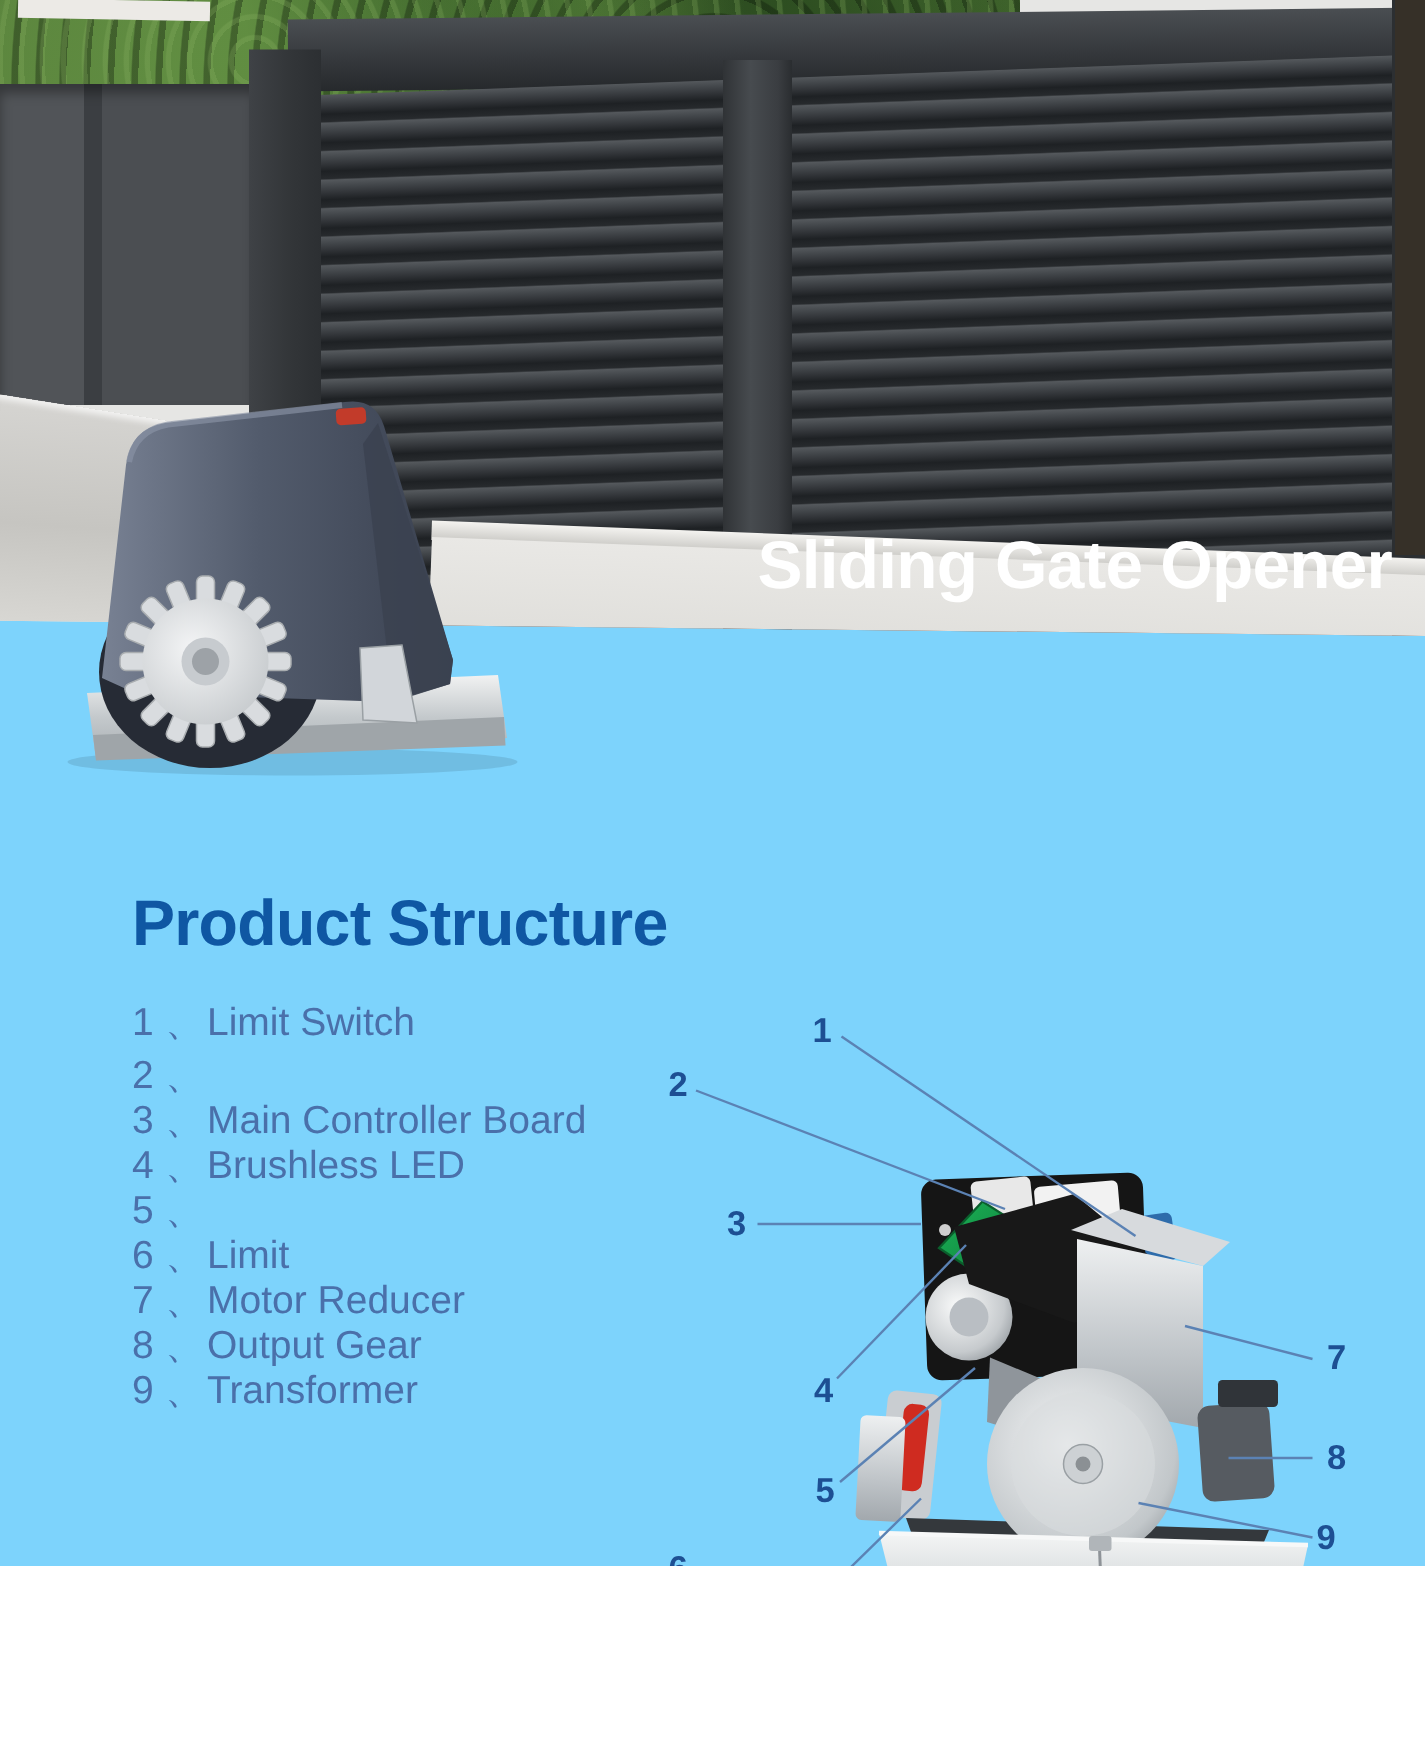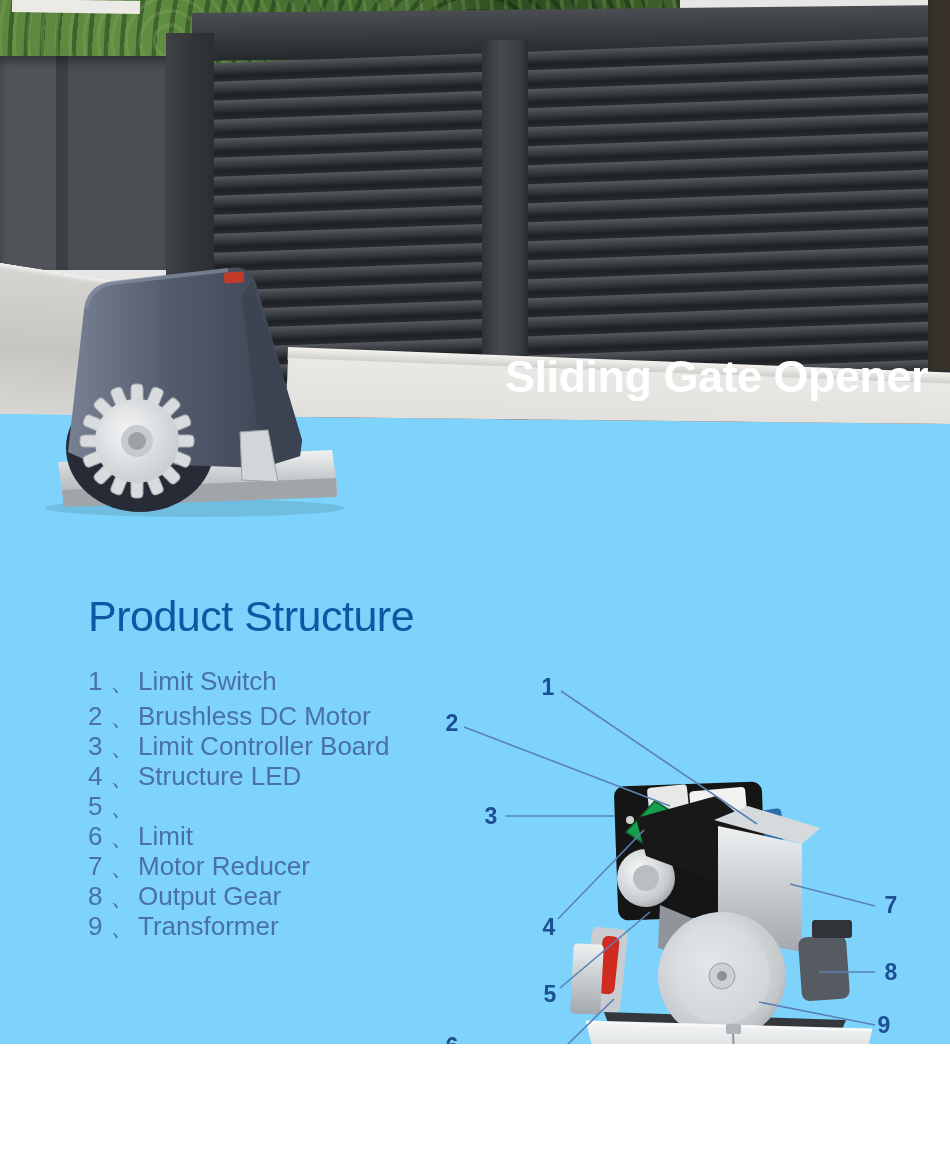--- a/index.html
+++ b/index.html
@@ -49,21 +49,21 @@
         background:linear-gradient(180deg,#e9e8e5,#dddcd8);transform:rotate(2.2deg);transform-origin:left top;}
   .kerb-left{position:absolute;left:-6px;top:262px;width:232px;height:170px;
         background:linear-gradient(175deg,#d6d5d2,#c6c5c1 45%,#e2e1dd);
         transform:rotate(9deg);transform-origin:left top;
         box-shadow:inset 0 3px 4px rgba(255,255,255,.7), inset 0 -8px 10px rgba(0,0,0,.08);}
   .hero-title{position:absolute;right:22px;top:351px;color:#ffffff;
         font-size:45px;font-weight:800;letter-spacing:-.5px;white-space:nowrap;}
 
   
   .section-heading{position:absolute;left:88px;top:592px;margin:0;
-        color:#0f57a3;font-size:43px;font-weight:400;letter-spacing:-.5px;}
+        color:#0f57a3;font-size:43px;font-weight:700;letter-spacing:-.5px;}
   .parts-list{position:absolute;left:88px;top:668px;margin:0;padding:0;list-style:none;
         color:#4a70aa;font-size:26px;font-weight:300;}
   .parts-list li{display:flex;line-height:26px;margin-bottom:4px;}
   .parts-list li:first-child{margin-bottom:9px;}
   .parts-list .num{width:22px;}
   .parts-list .sep{width:28px;}
 
   
   .callout{position:absolute;transform:translate(-50%,-50%);
         color:#1d4f93;font-size:23px;font-weight:700;}
@@ -150,31 +150,30 @@
   <h1 class="section-heading">Product Structure</h1>
   <ul class="parts-list">
     <li>
         <span class="num">1</span>
         <span class="sep">、</span>
         <span class="lab">Limit Switch</span>
       </li>
     <li>
         <span class="num">2</span>
         <span class="sep">、</span>
-        <span class="lab">Brushless DC Motor</span>
       </li>
     <li>
         <span class="num">3</span>
         <span class="sep">、</span>
-        <span class="lab">Limit Controller Board</span>
+        <span class="lab">Main Controller Board</span>
       </li>
     <li>
         <span class="num">4</span>
         <span class="sep">、</span>
-        <span class="lab">Structure LED</span>
+        <span class="lab">Brushless LED</span>
       </li>
     <li>
         <span class="num">5</span>
         <span class="sep">、</span>
       </li>
     <li>
         <span class="num">6</span>
         <span class="sep">、</span>
         <span class="lab">Limit</span>
       </li>

